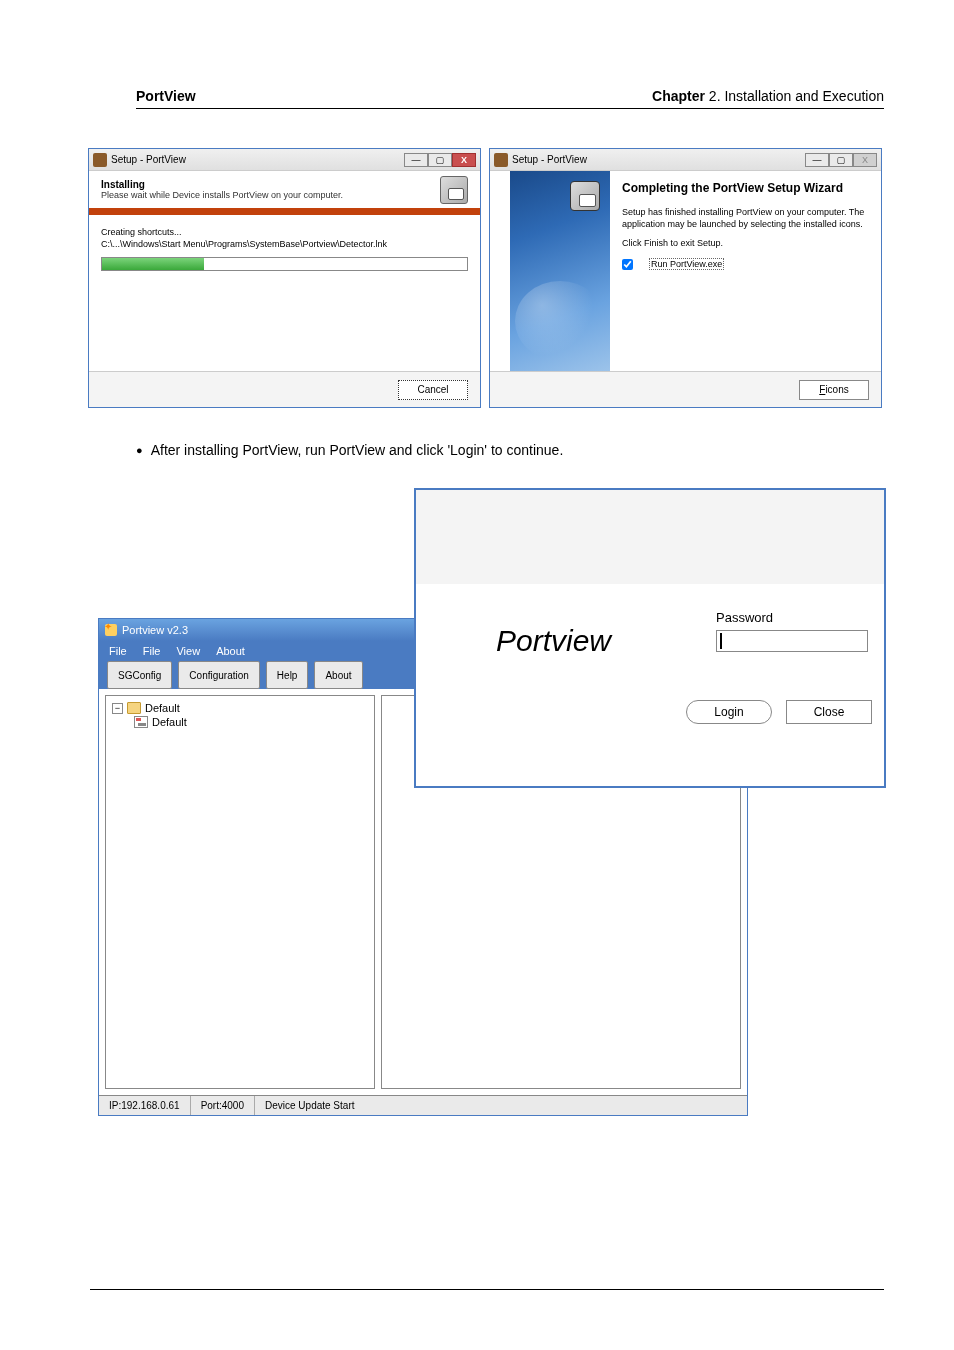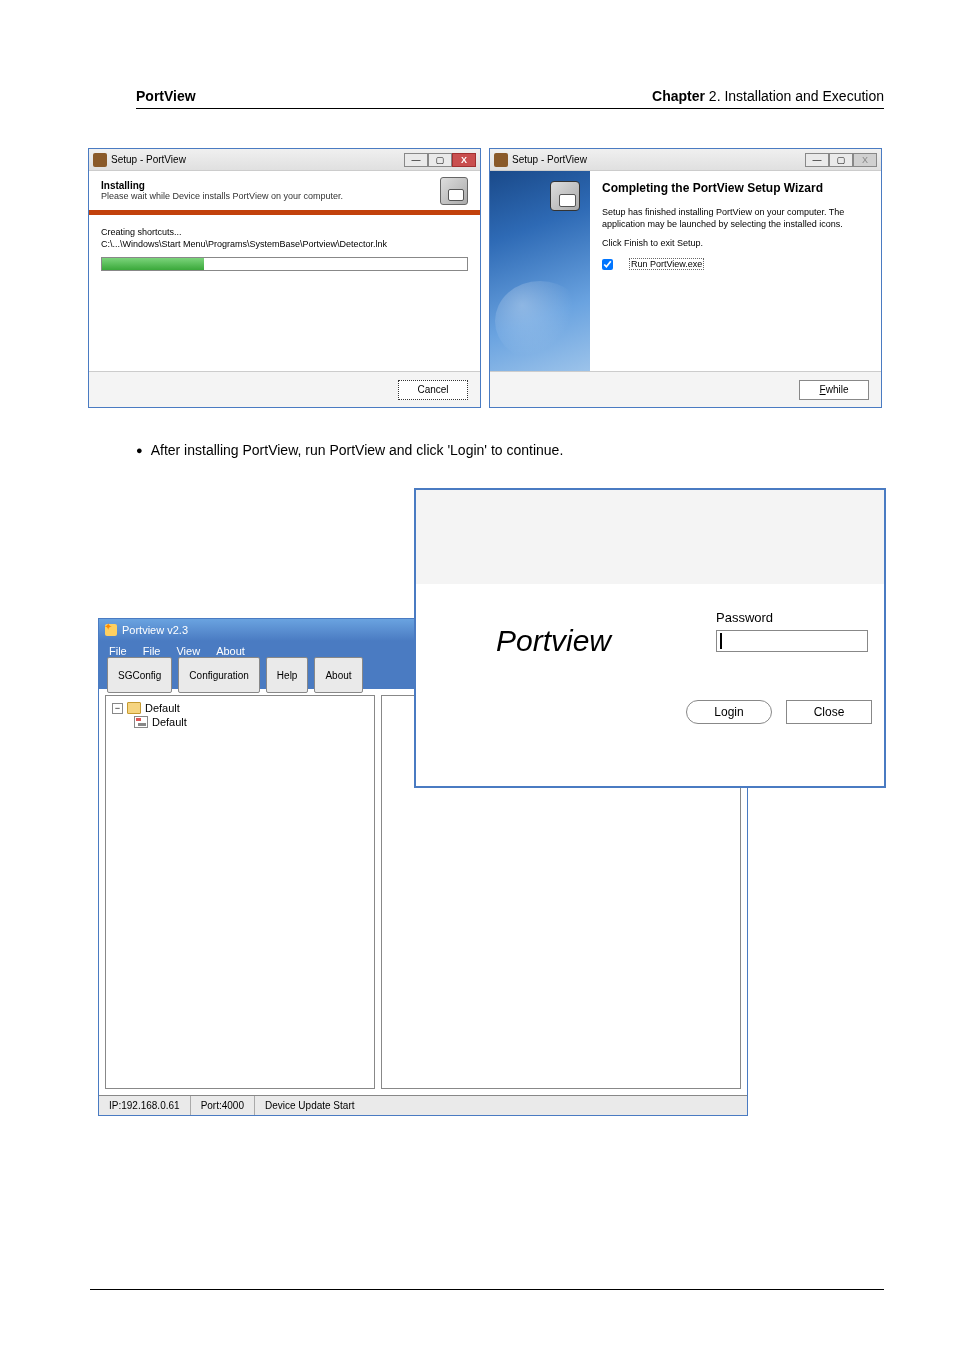--- a/index.html
+++ b/index.html
@@ -102,21 +102,21 @@
       background: #fff;
       display: inline-flex;
       align-items: center;
       justify-content: center;
     }
     .dlg-btn.dotted { border: 1px dotted #333; }
     
     
     .install-header {
       padding: 6px 12px;
-      border-bottom: 5px solid #c2410c;
+      border-bottom: 7px solid #c2410c;
       display: flex;
       justify-content: space-between;
       align-items: center;
       height: 44px;
     }
     .install-header .txt .t1 { font-weight: bold; font-size: 10px; }
     .install-header .txt .t2 { font-size: 9px; color: #333; }
     .install-header .hd-icon {
       width: 28px; height: 28px;
       border: 1px solid #666;
@@ -136,21 +136,21 @@
       border: 1px solid #888;
       background: #fff;
     }
     .progress-fill {
       height: 100%;
       background: linear-gradient(#7bd47b,#3aa83a);
       width: 28%;
     }
     
     
-    .complete-body { display:flex; height:100%; }
+    .complete-body { display:flex; height:100%;margin-left:20px; }
     .complete-side {
       width: 100px;
       background: linear-gradient(160deg,#1a4a8a 0%, #2e6ab5 30%, #6aa3e0 70%, #9cc3ea 100%);
       position: relative;
     }
     .complete-side .side-icon{
       position:absolute; top:10px; right:10px; width:30px; height:30px;
       border:1px solid #333; background:linear-gradient(135deg,#ddd,#aaa); border-radius:4px;
     }
     .complete-side .side-icon::after{
@@ -294,21 +294,21 @@
     }
     .pv-toolbar {
       height: 28px;
       background: #4a7bc2;
       display: flex;
       align-items: center;
       gap: 6px;
       padding: 0 8px;
     }
     .pv-toolbar button {
-      height: 36px;
+      height: 28px;
       padding: 0 10px;
       font-size: 10px;
       background: #eaeaea;
       border: 1px solid #888;
       border-radius: 2px;
     }
     .pv-body {
       position: absolute;
       top: 70px;
       left: 0; right: 0; bottom: 20px;
@@ -427,21 +427,21 @@
           <div class="chk">
             <input type="checkbox" checked="" style="">
             <label>Run PortView.exe</label>
           </div>
         </div>
       </div>
     </div>
     <div class="dlg-footer">
       <div class="dlg-btn">
           <span style="text-decoration:underline">F</span>
-          <span>while</span>
+          <span>icons</span>
         </div>
     </div>
   </div>
 </div>
 
 <div class="bullet-text">
   <span>After installing PortView, run PortView and click 'Login' to continue.</span>
 </div>
 
 <div class="pv-container">

